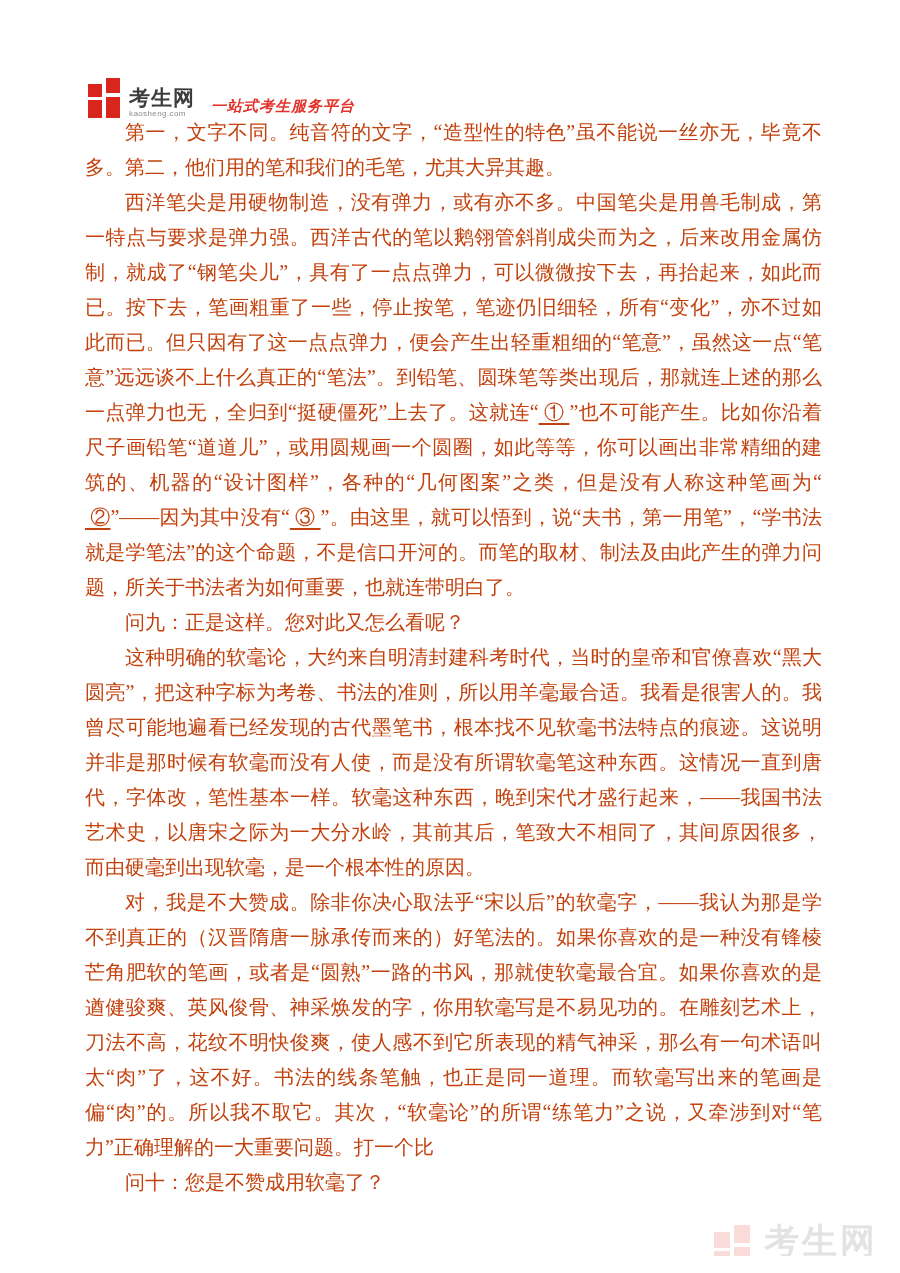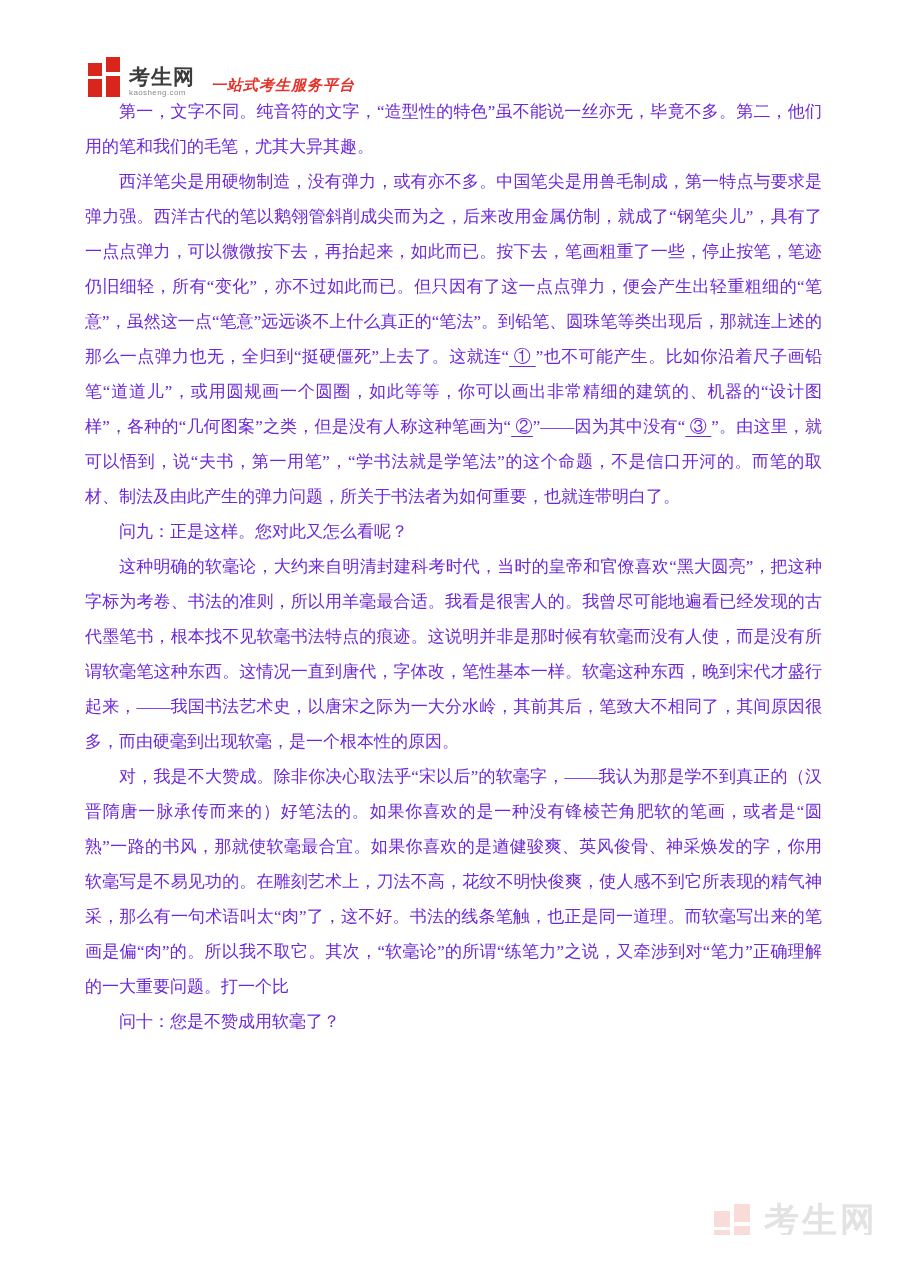--- a/index.html
+++ b/index.html
@@ -2,40 +2,41 @@
 <html><head>
 <meta charset="utf-8">
 <style>
   html,body{margin:0;padding:0;background:#ffffff;}
   .page{
     position:relative;
     width:900px;height:1235px;
     background:#ffffff;
     overflow:hidden;
     font-family:"Liberation Serif","DejaVu Serif",serif;
+    margin-top:21px;
   }
 
   
   .site-header{position:absolute;left:88px;top:57px;}
   .logo{display:flex;align-items:flex-end;}
   .logo-icon{position:relative;width:35px;height:40px;flex:0 0 auto;}
   .logo-icon i{position:absolute;display:block;background:#d9261c;}
   .logo-icon .b1{left:0;top:6px;width:14px;height:13px;}
   .logo-icon .b2{left:0;top:22px;width:14px;height:18px;}
   .logo-icon .b3{left:18px;top:0;width:14px;height:15px;}
   .logo-icon .b4{left:18px;top:19px;width:14px;height:21px;}
   .logo-text{display:flex;flex-direction:column;margin-left:6px;line-height:1;}
   .site-name{font-family:"Liberation Sans","DejaVu Sans",sans-serif;font-weight:bold;font-size:21px;color:#3c3c3c;letter-spacing:1px;}
   .site-domain{font-family:"Liberation Sans","DejaVu Sans",sans-serif;font-size:8px;color:#8b8b8b;letter-spacing:.4px;margin-top:2px;}
   .tagline{font-family:"Liberation Sans","DejaVu Sans",sans-serif;font-weight:bold;font-size:15px;color:#e3322a;margin-left:16px;padding-bottom:2px;letter-spacing:1px;white-space:nowrap;font-style:italic;}
 
   
   .doc{
     position:absolute;left:85px;top:94px;width:737px;
-    font-size:17px;line-height:35px;color:#6d28d9;
+    font-size:20px;line-height:35px;color:#c2410c;
     text-align:justify;
   }
   .doc p{margin:0;text-indent:2em;}
   .blank{
     text-decoration:underline;
     text-underline-offset:4px;
     white-space:pre;
   }
 
   

